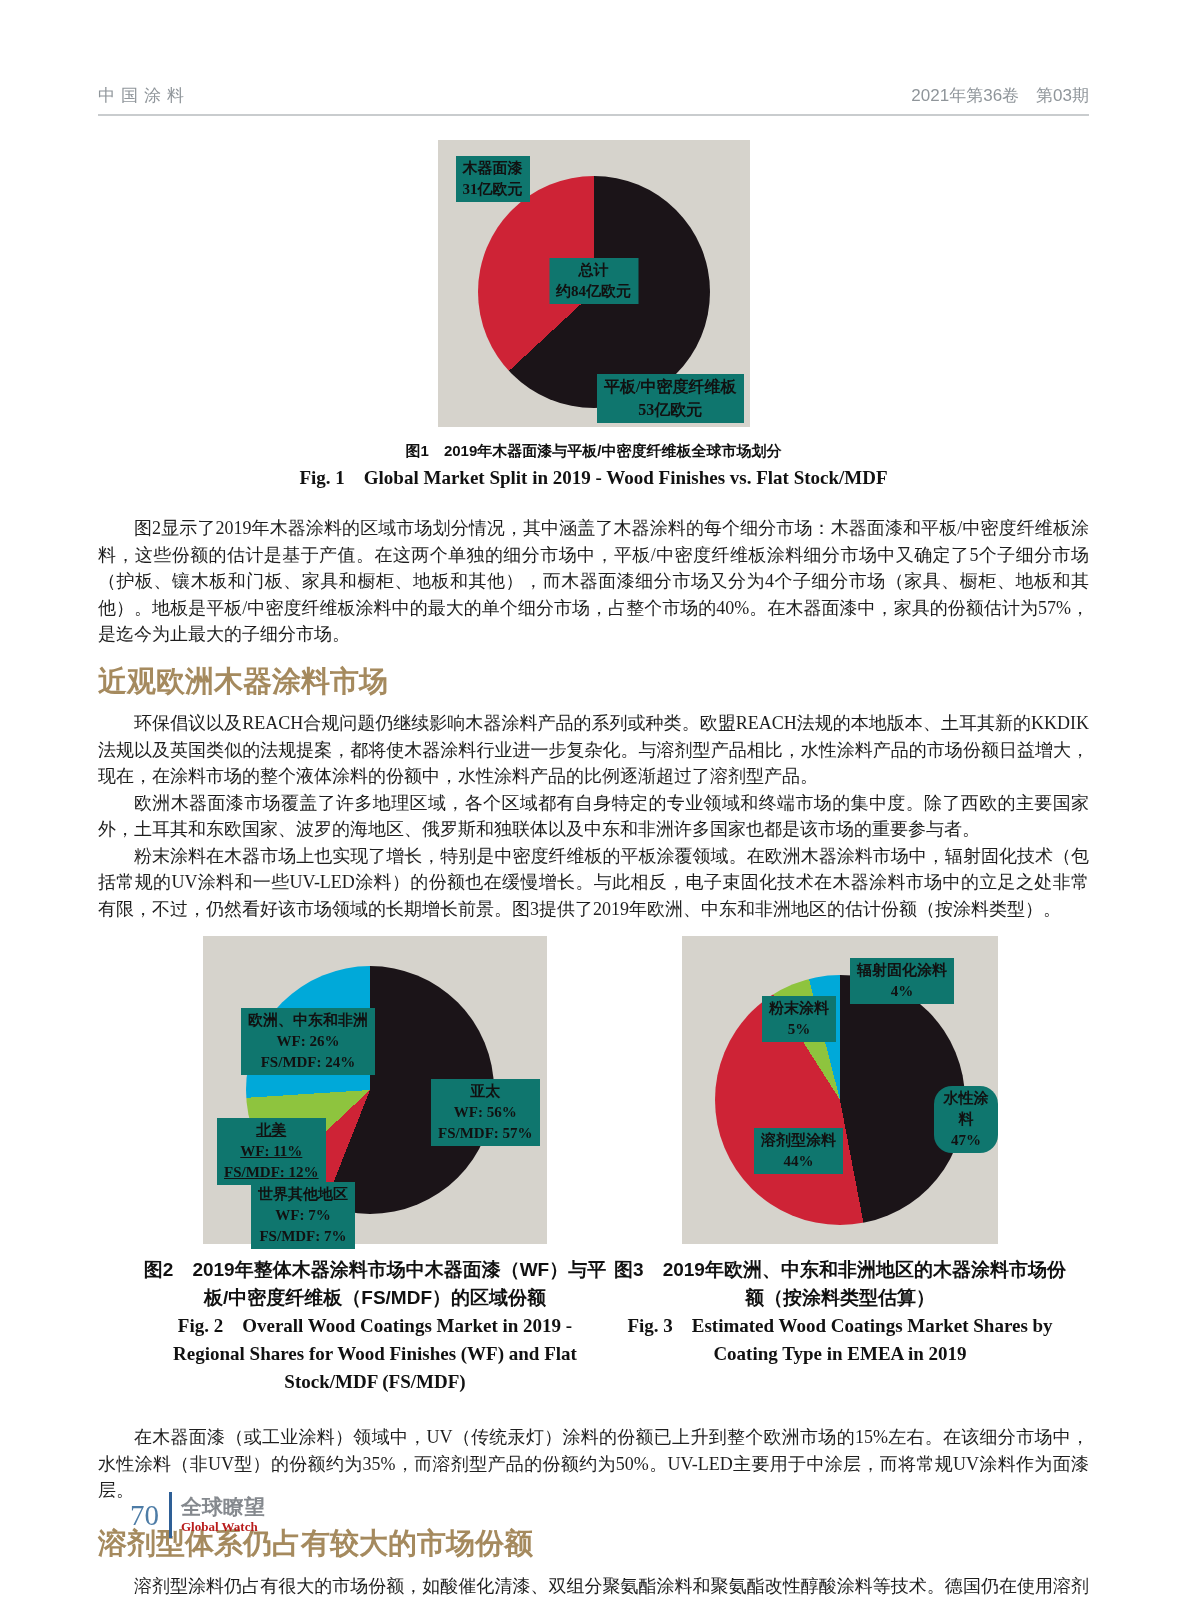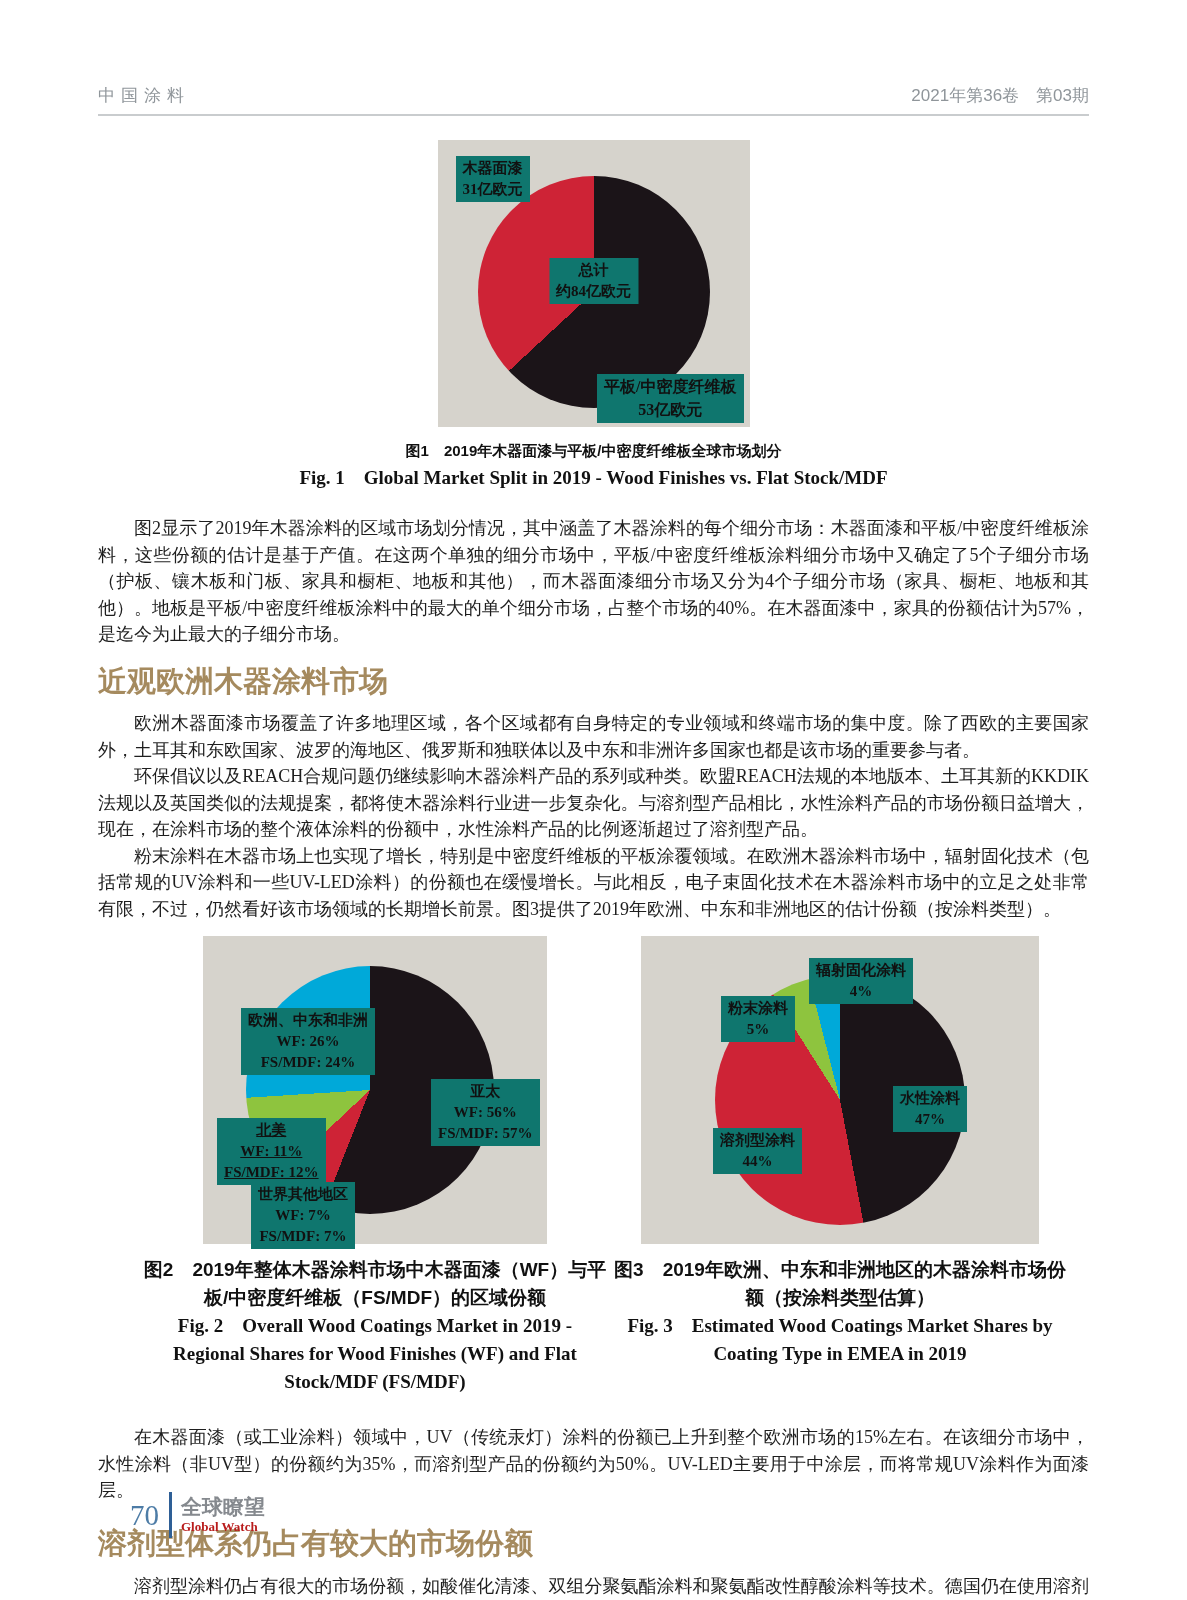--- a/index.html
+++ b/index.html
@@ -38,21 +38,21 @@
   .sec-heading{
     font-family:"Liberation Sans","DejaVu Sans",sans-serif;font-weight:bold;color:#a58a5e;
     font-size:29px;margin:16px 0 12px 0;line-height:1.2;
   }
   
   .figs-row{display:flex;justify-content:space-between;margin-top:14px;padding-left:42px;padding-right:22px;}
   .fig-col{display:flex;flex-direction:column;align-items:center;}
   .fig-col.left{flex:0 0 470px;}
   .fig-col.right{flex:0 0 460px;}
   .fig2-panel{width:344px;height:308px;}
-  .fig3-panel{width:398px;height:308px;}
+  .fig3-panel{width:316px;height:308px;}
   .fig2-pie{width:248px;height:248px;left:48.5%;top:50%;}
   .fig3-pie{width:250px;height:250px;left:50%;top:53%;}
   .col-caps{margin-top:12px;}
   .cap-cn-sm{font-size:19px;line-height:28px;font-family:"Liberation Sans","DejaVu Sans",sans-serif;}
   .cap-en-sm{font-size:19px;line-height:28px;}
   
   .pg-footer{position:absolute;left:130px;top:1492px;display:flex;align-items:center;}
   .page-num{font-size:29px;color:#4d7ca6;margin-right:10px;}
   .footer-bar{width:3px;height:46px;background:#2e5f96;margin-right:9px;}
   .footer-texts{display:flex;flex-direction:column;justify-content:center;}
@@ -84,22 +84,22 @@
     </div>
     <div class="fig1-caps">
       <div class="cap cap-cn">图1　2019年木器面漆与平板/中密度纤维板全球市场划分</div>
       <div class="cap cap-en">Fig. 1　Global Market Split in 2019 - Wood Finishes vs. Flat Stock/MDF</div>
     </div>
 
     <p class="para p-first">图2显示了2019年木器涂料的区域市场划分情况，其中涵盖了木器涂料的每个细分市场：木器面漆和平板/中密度纤维板涂料，这些份额的估计是基于产值。在这两个单独的细分市场中，平板/中密度纤维板涂料细分市场中又确定了5个子细分市场（护板、镶木板和门板、家具和橱柜、地板和其他），而木器面漆细分市场又分为4个子细分市场（家具、橱柜、地板和其他）。地板是平板/中密度纤维板涂料中的最大的单个细分市场，占整个市场的40%。在木器面漆中，家具的份额估计为57%，是迄今为止最大的子细分市场。</p>
 
     <h2 class="sec-heading">近观欧洲木器涂料市场</h2>
 
+    <p class="para">环保倡议以及REACH合规问题仍继续影响木器涂料产品的系列或种类。欧盟REACH法规的本地版本、土耳其新的KKDIK法规以及英国类似的法规提案，都将使木器涂料行业进一步复杂化。与溶剂型产品相比，水性涂料产品的市场份额日益增大，现在，在涂料市场的整个液体涂料的份额中，水性涂料产品的比例逐渐超过了溶剂型产品。</p>
     <p class="para">欧洲木器面漆市场覆盖了许多地理区域，各个区域都有自身特定的专业领域和终端市场的集中度。除了西欧的主要国家外，土耳其和东欧国家、波罗的海地区、俄罗斯和独联体以及中东和非洲许多国家也都是该市场的重要参与者。</p>
-    <p class="para">环保倡议以及REACH合规问题仍继续影响木器涂料产品的系列或种类。欧盟REACH法规的本地版本、土耳其新的KKDIK法规以及英国类似的法规提案，都将使木器涂料行业进一步复杂化。与溶剂型产品相比，水性涂料产品的市场份额日益增大，现在，在涂料市场的整个液体涂料的份额中，水性涂料产品的比例逐渐超过了溶剂型产品。</p>
     <p class="para">粉末涂料在木器市场上也实现了增长，特别是中密度纤维板的平板涂覆领域。在欧洲木器涂料市场中，辐射固化技术（包括常规的UV涂料和一些UV-LED涂料）的份额也在缓慢增长。与此相反，电子束固化技术在木器涂料市场中的立足之处非常有限，不过，仍然看好该市场领域的长期增长前景。图3提供了2019年欧洲、中东和非洲地区的估计份额（按涂料类型）。</p>
 
     <div class="figs-row">
       <div class="fig-col left">
         <div class="panel fig2-panel">
           <div class="pie fig2-pie" style="background: conic-gradient(rgb(27, 20, 24) 0%, rgb(27, 20, 24) 56%, rgb(206, 35, 54) 56%, rgb(206, 35, 54) 63%, rgb(142, 196, 62) 63%, rgb(142, 196, 62) 74%, rgb(0, 169, 217) 74%, rgb(0, 169, 217) 100%);"></div>
           <div class="plabel" style="left:38px;top:72px;">欧洲、中东和非洲
 WF: 26%
 FS/MDF: 24%</div>
           <div class="plabel" style="left:228px;top:143px;">亚太
@@ -119,21 +119,21 @@
       </div>
       <div class="fig-col right">
         <div class="panel fig3-panel">
           <div class="pie fig3-pie" style="background: conic-gradient(rgb(27, 20, 24) 0%, rgb(27, 20, 24) 47%, rgb(206, 35, 54) 47%, rgb(206, 35, 54) 91%, rgb(142, 196, 62) 91%, rgb(142, 196, 62) 96%, rgb(0, 169, 217) 96%, rgb(0, 169, 217) 100%);"></div>
           <div class="plabel" style="left:168px;top:22px;">辐射固化涂料
 4%</div>
           <div class="plabel" style="left:80px;top:60px;">粉末涂料
 5%</div>
           <div class="plabel" style="left:72px;top:192px;">溶剂型涂料
 44%</div>
-          <div class="plabel" style="left:252px;top:150px;">水性涂料
+          <div class="plabel" style="left:252px;top:150px;border-radius:18px;">水性涂料
 47%</div>
         </div>
         <div class="col-caps">
           <div class="cap cap-cn-sm">图3　2019年欧洲、中东和非洲地区的木器涂料市场份额（按涂料类型估算）</div>
           <div class="cap cap-en-sm">Fig. 3　Estimated Wood Coatings Market Shares by Coating Type in EMEA in 2019</div>
         </div>
       </div>
     </div>
 
     <p class="para" style="margin-top:28px;">在木器面漆（或工业涂料）领域中，UV（传统汞灯）涂料的份额已上升到整个欧洲市场的15%左右。在该细分市场中，水性涂料（非UV型）的份额约为35%，而溶剂型产品的份额约为50%。UV-LED主要用于中涂层，而将常规UV涂料作为面漆层。</p>

